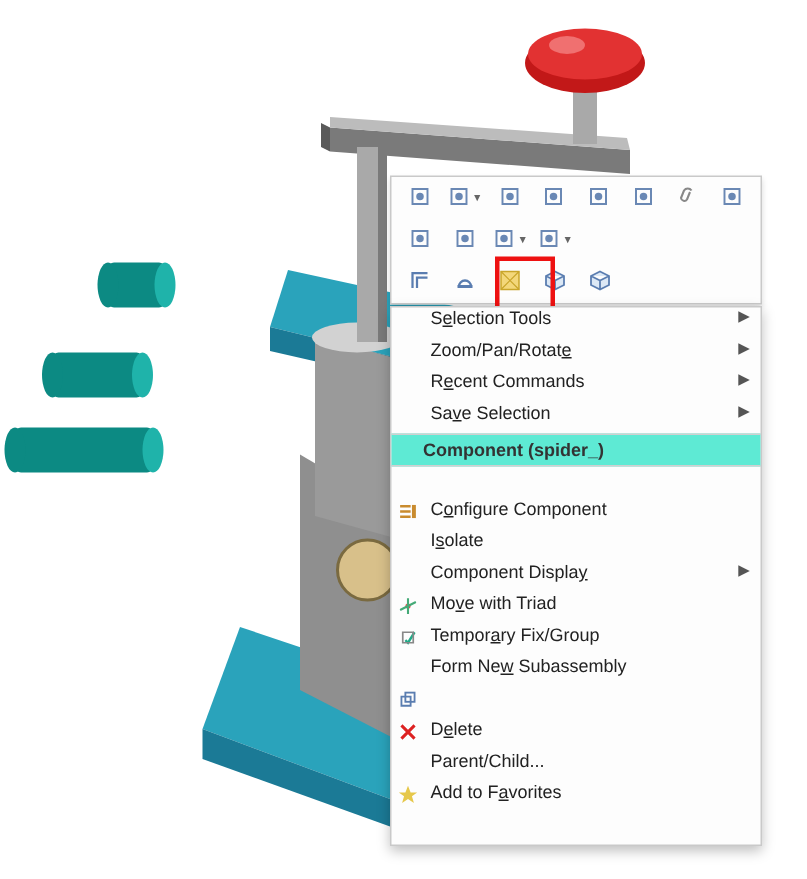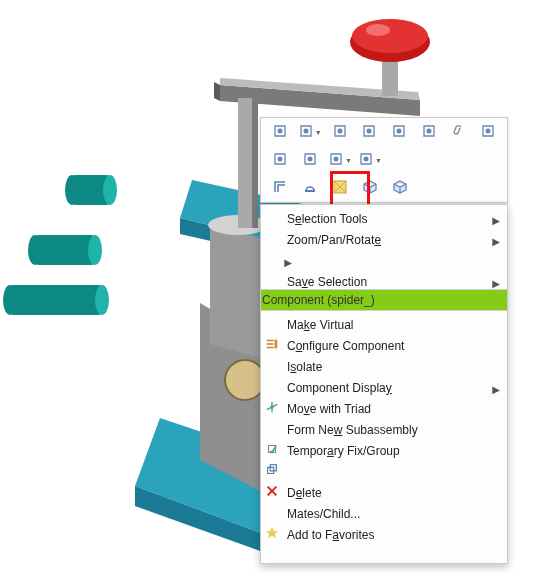--- a/index.html
+++ b/index.html
@@ -4,27 +4,27 @@
 <style>
   html,body{margin:0;padding:0;width:538px;height:586px;font-family:"Segoe UI",Tahoma,sans-serif;font-size:12px;background:#fff;color:#222;overflow:hidden}
   .stage{position:relative;width:538px;height:586px}
   .viewport{position:absolute;inset:0}
   .toolbar{position:absolute;left:260px;top:117px;width:246px;background:#fdfdfd;border:1px solid #c9c9c9;box-shadow:0 2px 4px rgba(0,0,0,.15)}
   .tb-row{display:flex;align-items:center;height:28px;padding:0 4px}
   .tb-btn{width:24px;height:24px;margin:0 2px;display:flex;align-items:center;justify-content:center;border:1px solid transparent;border-radius:2px;cursor:pointer}
   .tb-btn svg{width:16px;height:16px}
   .hilite{position:absolute;left:330px;top:171px;width:34px;height:30px;border:3px solid #e11;pointer-events:none}
   .menu{position:absolute;left:260px;top:204px;width:246px;background:#fdfdfd;border:1px solid #c9c9c9;box-shadow:0 3px 8px rgba(0,0,0,.25)}
-  .menu-item{display:flex;align-items:flex-end;height:21px;padding:0 6px 0 0;cursor:pointer}
+  .menu-item{display:flex;align-items:flex-start;height:21px;padding:0 6px 0 0;cursor:pointer}
   .mi-icon{width:22px;height:18px;display:flex;align-items:center;justify-content:center;flex:0 0 22px}
   .mi-icon svg{width:14px;height:14px}
   .mi-label{flex:1;padding-left:4px;white-space:nowrap;overflow:hidden;text-overflow:ellipsis}
   .mi-label u{text-decoration:underline}
   .mi-arrow{width:10px;text-align:center;color:#555;font-size:10px}
-  .menu-header{background:#84cc16;border-top:1px solid #d0d0d0;border-bottom:1px solid #d0d0d0;height:20px;display:flex;align-items:center;padding-left:1px;font-weight:400;color:#333}
+  .menu-header{background:#5eead4;border-top:1px solid #d0d0d0;border-bottom:1px solid #d0d0d0;height:20px;display:flex;align-items:center;padding-left:21px;font-weight:700;color:#333}
 </style>
 </head>
 <body>
 
 <div class="stage">
 
   <svg class="viewport" viewBox="0 0 538 586">
 
     <g>
       <polygon points="135,486 285,542 315,470 160,418" fill="#2aa3bb"></polygon>
@@ -200,33 +200,33 @@
           <span class="mi-label">S<u>e</u>lection Tools</span>
           <span class="mi-arrow">▶</span>
         </div>
         <div class="menu-item">
           <span class="mi-icon"></span>
           <span class="mi-label">Zoom/Pan/Rotat<u>e</u></span>
           <span class="mi-arrow">▶</span>
         </div>
         <div class="menu-item">
           <span class="mi-icon"></span>
+          <span class="mi-label">R<u>e</u>cent Commands</span>
           <span class="mi-arrow">▶</span>
         </div>
         <div class="menu-item">
           <span class="mi-icon"></span>
           <span class="mi-label">Sa<u>v</u>e Selection</span>
           <span class="mi-arrow">▶</span>
         </div>
       </div>
     <div class="menu-header">Component (spider_)</div>
     <div id="menu-comp">
         <div class="menu-item">
           <span class="mi-icon"></span>
-          <span class="mi-label">Ma<u>k</u>e Virtual</span>
           <span class="mi-arrow"></span>
         </div>
         <div class="menu-item">
           <span class="mi-icon">
             <svg viewBox="0 0 16 16">
               <rect x="11" y="3" width="3" height="10" fill="#c98b2e"></rect>
               <path stroke="#c98b2e" stroke-width="1.8" fill="none" d="M2 4 H10 M2 8 H10 M2 12 H10"></path>
             </svg>
           </span>
           <span class="mi-label">C<u>o</u>nfigure Component</span>
@@ -246,55 +246,55 @@
           <span class="mi-icon">
             <svg viewBox="0 0 16 16">
               <circle cx="8" cy="8" r="2" fill="#d55"></circle>
               <path stroke="#4a7" stroke-width="1.6" fill="none" d="M8 2 L8 14 M2 11 L14 5"></path>
             </svg>
           </span>
           <span class="mi-label">Mo<u>v</u>e with Triad</span>
           <span class="mi-arrow"></span>
         </div>
         <div class="menu-item">
-          <span class="mi-icon"></span>
-          <span class="mi-label">Form Ne<u>w</u> Subassembly</span>
-          <span class="mi-arrow"></span>
-        </div>
-        <div class="menu-item">
           <span class="mi-icon">
             <svg viewBox="0 0 16 16">
               <path d="M6 10 L8 12 L13 4" stroke="#2a8" stroke-width="1.8" fill="none"></path>
               <path stroke="#888" stroke-width="1.3" fill="none" d="M4 4 H12 V12 H4 Z"></path>
             </svg>
           </span>
           <span class="mi-label">Tempor<u>a</u>ry Fix/Group</span>
           <span class="mi-arrow"></span>
         </div>
         <div class="menu-item">
+          <span class="mi-icon"></span>
+          <span class="mi-label">Form Ne<u>w</u> Subassembly</span>
+          <span class="mi-arrow"></span>
+        </div>
+        <div class="menu-item">
           <span class="mi-icon">
             <svg viewBox="0 0 16 16">
               <rect x="6" y="2" width="7" height="7" fill="none" stroke="#5a7db0" stroke-width="1.4"></rect>
               <path fill="none" stroke="#5a7db0" stroke-width="1.4" d="M3 5 H10 V12 H3 Z"></path>
             </svg>
           </span>
           <span class="mi-arrow"></span>
         </div>
         <div class="menu-item">
           <span class="mi-icon">
             <svg viewBox="0 0 16 16">
               <path stroke="#d22" stroke-width="2.3" fill="none" d="M3 3 L13 13 M13 3 L3 13"></path>
             </svg>
           </span>
           <span class="mi-label">D<u>e</u>lete</span>
           <span class="mi-arrow"></span>
         </div>
         <div class="menu-item">
           <span class="mi-icon"></span>
-          <span class="mi-label">Mates/Child...</span>
+          <span class="mi-label">Parent/Child...</span>
           <span class="mi-arrow"></span>
         </div>
         <div class="menu-item">
           <span class="mi-icon">
             <svg viewBox="0 0 16 16">
               <path d="M8 1 L10 6 L15 6 L11 9 L12.5 14 L8 11 L3.5 14 L5 9 L1 6 L6 6 Z" fill="#e6c84b"></path>
             </svg>
           </span>
           <span class="mi-label">Add to F<u>a</u>vorites</span>
           <span class="mi-arrow"></span>

